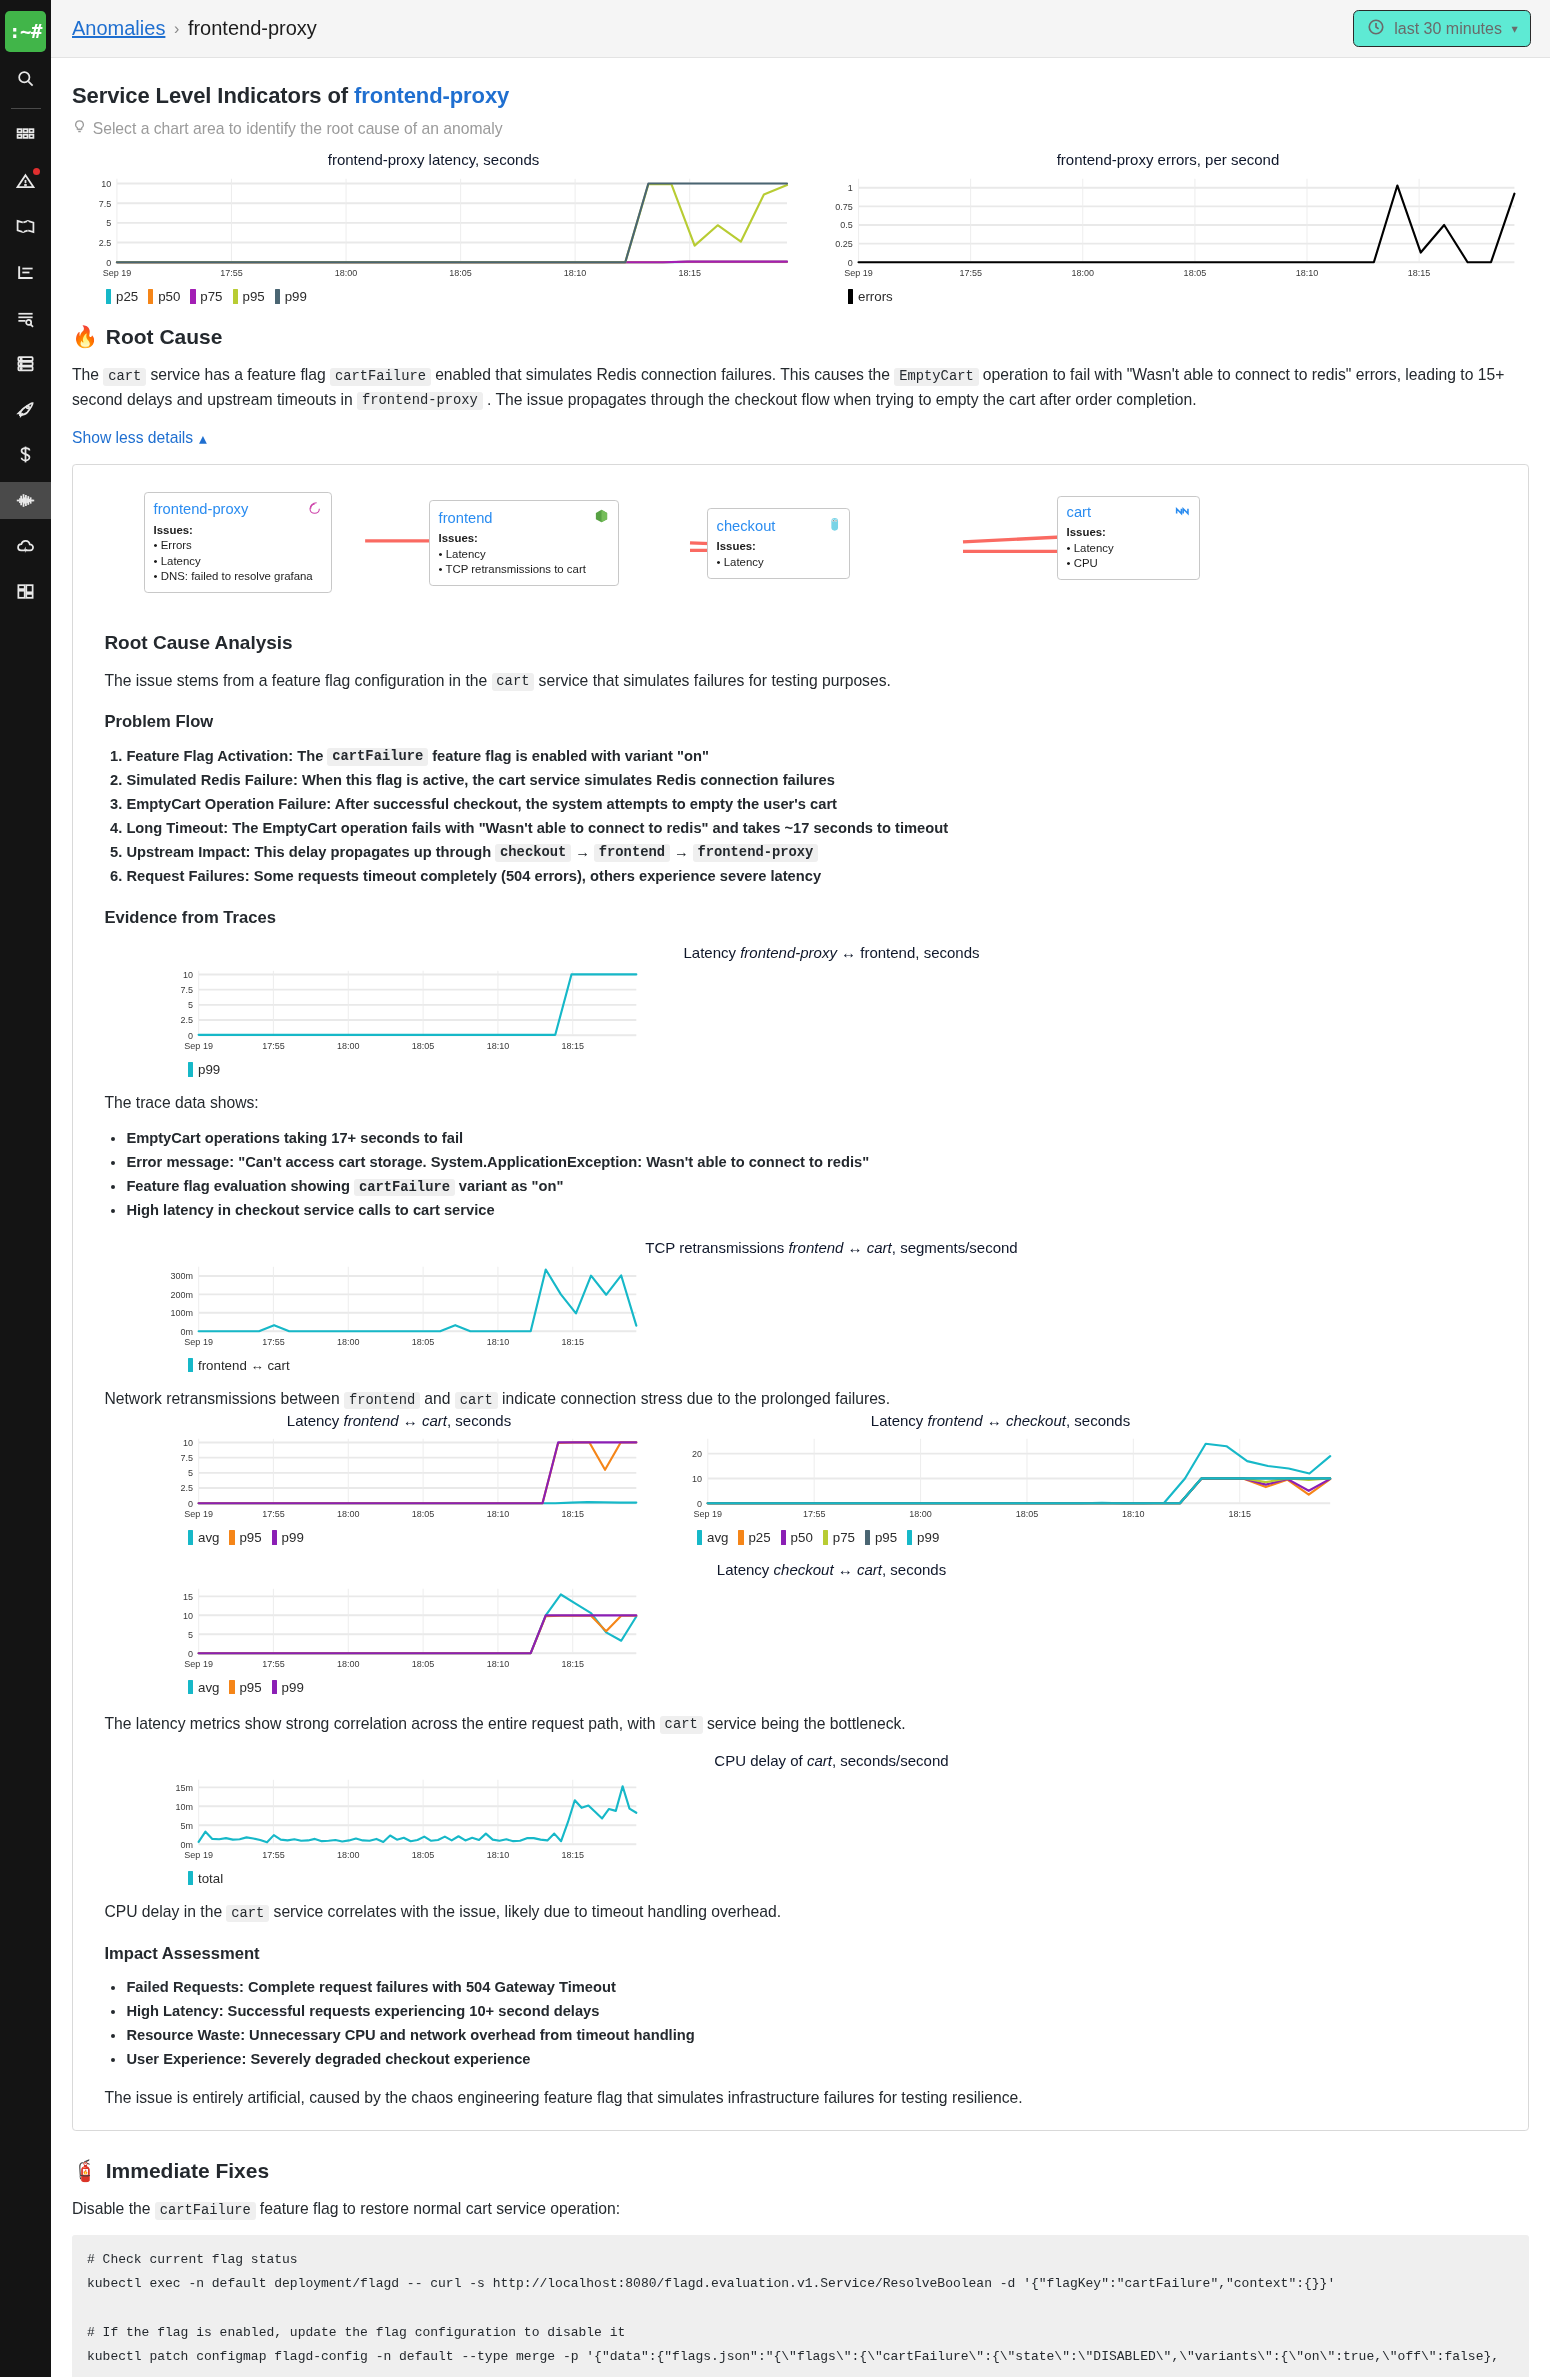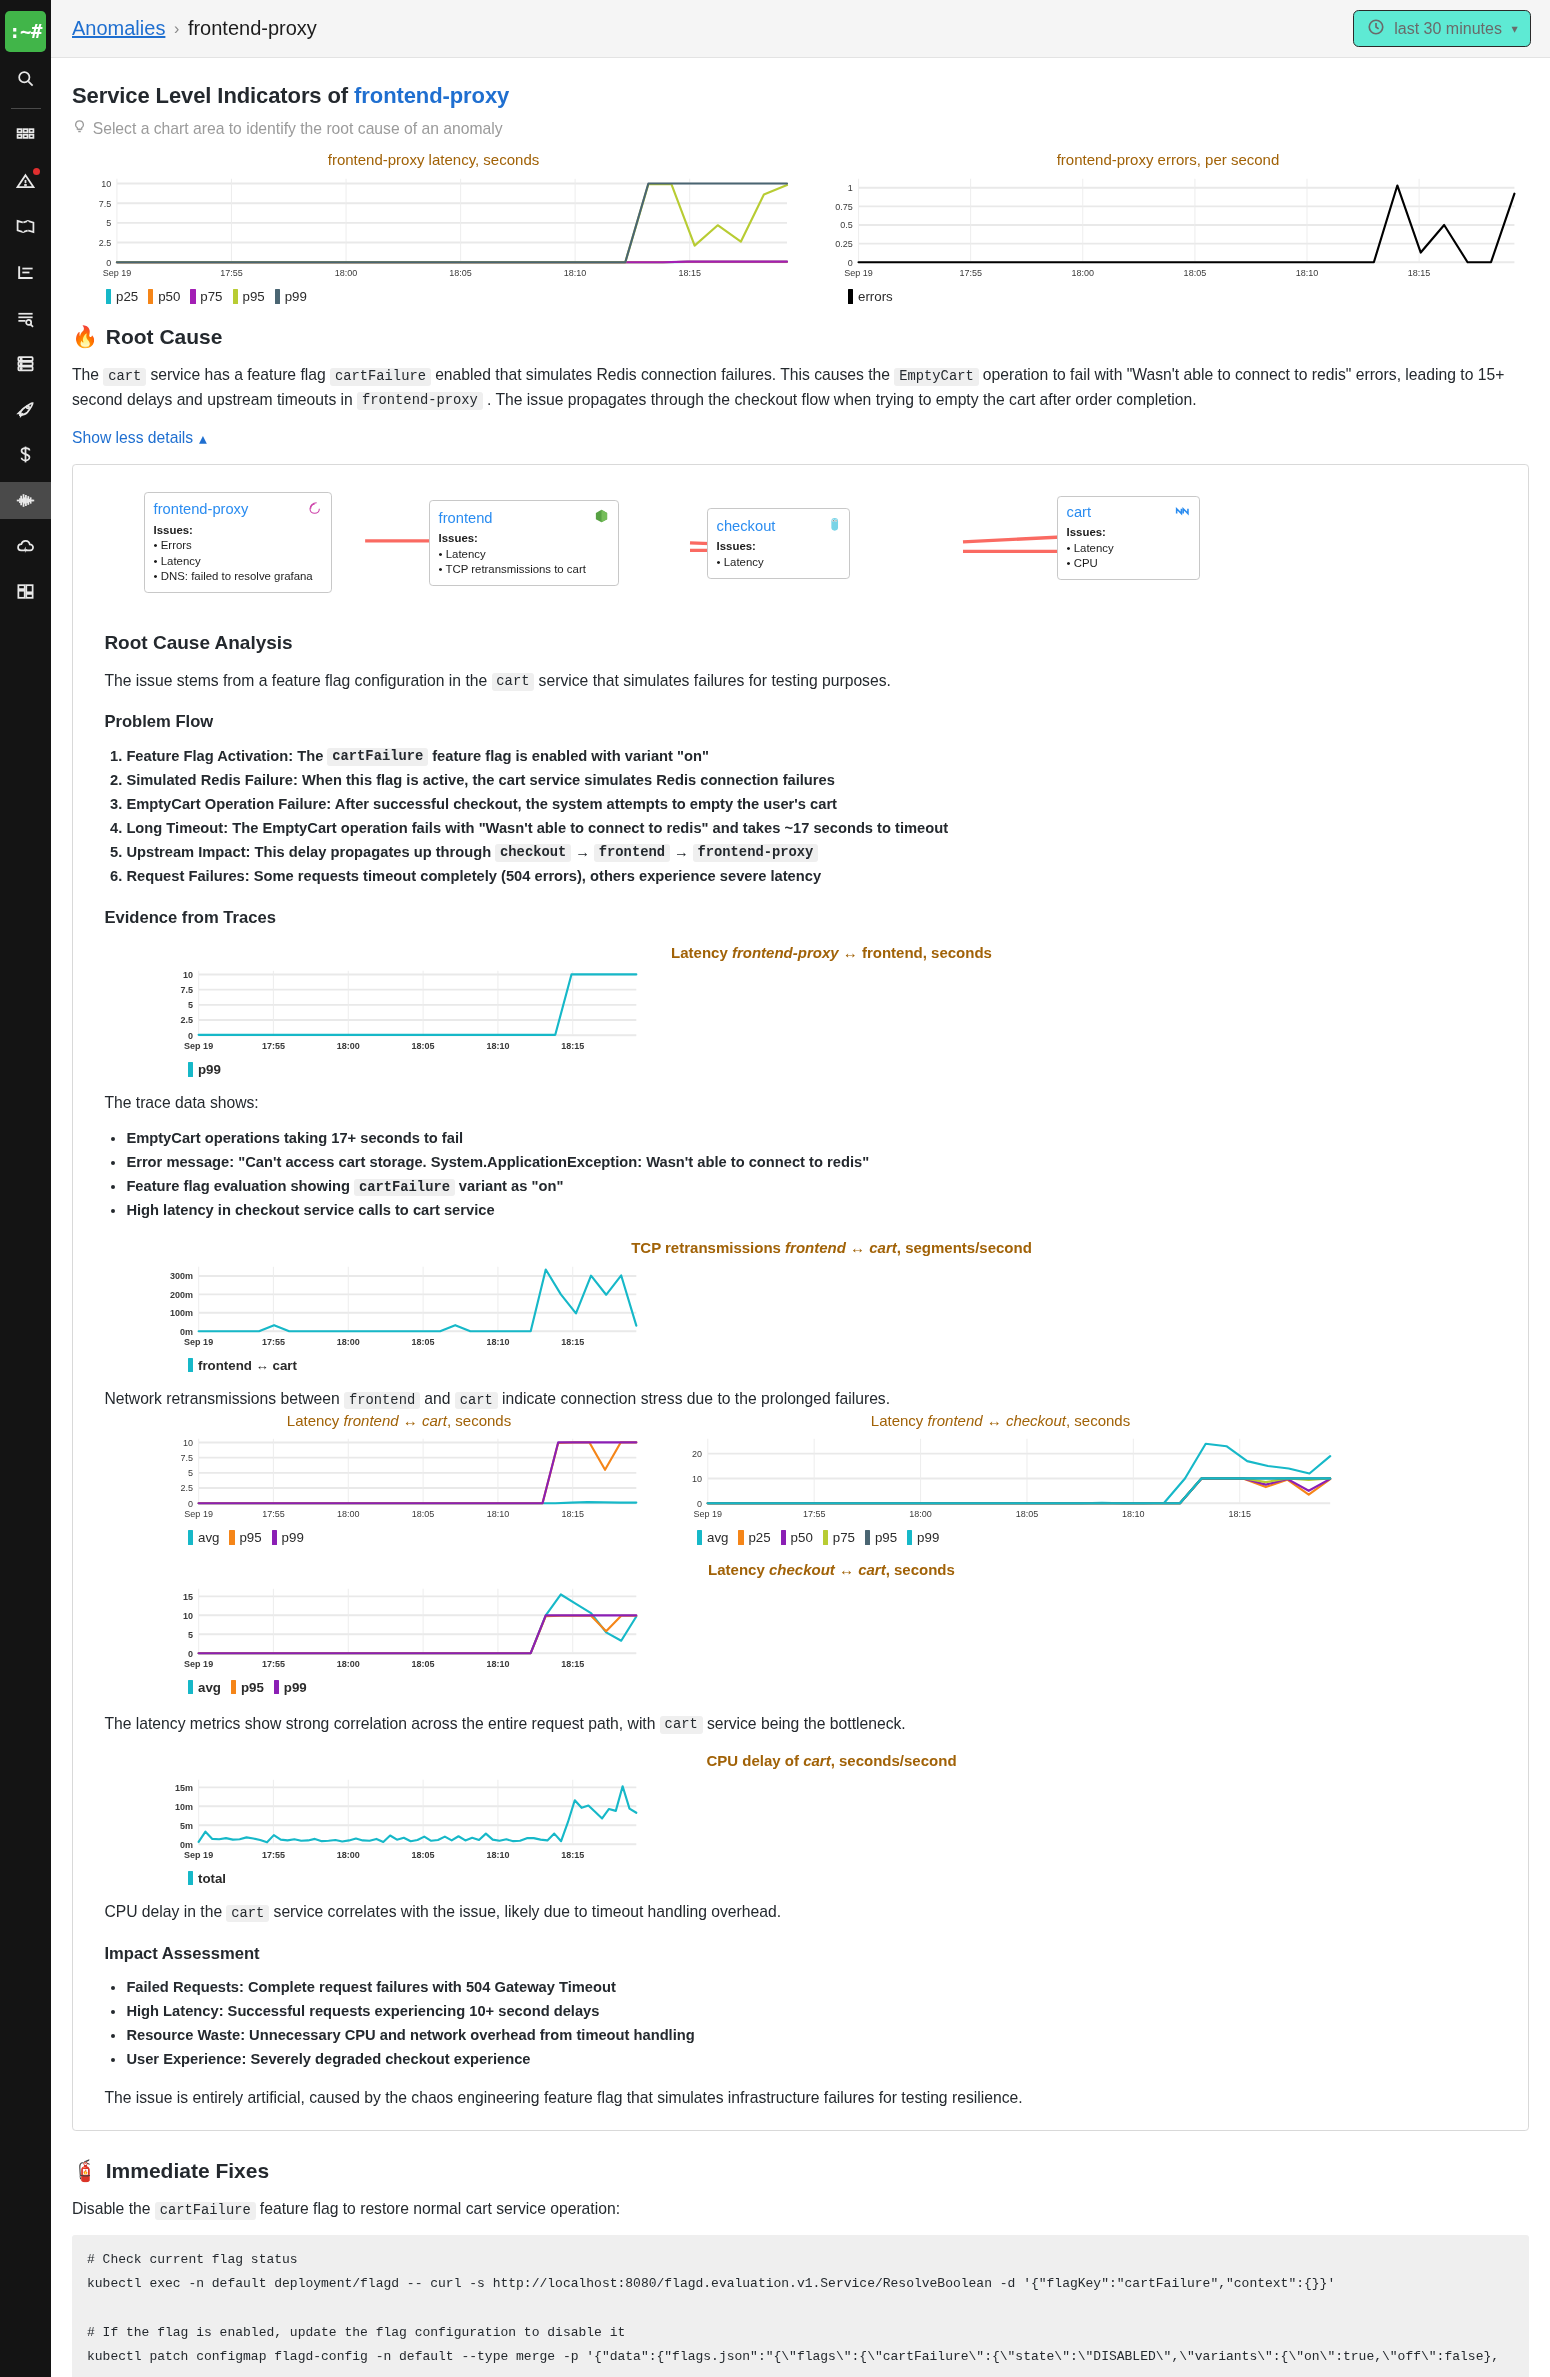--- a/index.html
+++ b/index.html
@@ -54,21 +54,21 @@
 
   .content{padding:16px 21px 0 21px;}
   h1.sli{font-size:22px;font-weight:700;margin:8.6px 0 0 0;letter-spacing:-0.1px;}
   h1.sli .svc{color:#1f6fd0;}
   .hint{display:flex;align-items:center;gap:5.7px;margin-top:10.5px;color:#9b9b9b;font-size:15.7px;}
   .hint svg{width:15px;height:15px;stroke:#9b9b9b;fill:none;stroke-width:2}
 
   
   .chart-row{display:flex;gap:19px;margin-top:13.3px;}
   .chart{position:relative;}
-  .chart-title{text-align:center;font-size:15px;color:#a16207;margin-bottom:6.7px;}
+  .chart-title{text-align:center;font-size:15px;color:#0f172a;margin-bottom:6.7px;}
   .chart-title em{font-style:italic;}
   .plot{position:relative;}
   .plot svg{display:block;}
   .legend{display:flex;gap:10px;margin-top:4.8px;align-items:center;}
   .legend .item{display:flex;align-items:center;gap:4.8px;font-size:13.3px;color:#2b2b2b;}
   .swatch{width:5.2px;height:14.3px;border-radius:0.5px;display:inline-block;}
 
   
   .rc-head{display:flex;align-items:center;gap:7.6px;margin:21px 0 0 0;}
   .rc-head .ttl{font-size:21px;font-weight:700;}
@@ -92,21 +92,21 @@
   .node ul{margin:0;padding:0;list-style:none;}
   .node li{font-size:11.4px;color:#1c1c1c;line-height:1.35;}
   .node li:before{content:"\2022  ";}
   .arrowsvg{position:absolute;inset:0;width:100%;height:100%;pointer-events:none;}
 
   h2.sec{font-size:19px;font-weight:700;margin:19px 0 0 12.4px;}
   h3.sec{font-size:16.6px;font-weight:700;margin:19px 0 0 12.4px;}
   .panel p.body{margin-left:12.4px;}
   ol.flow,ul.bul{margin:12.4px 0 0 12.4px;padding-left:22px;font-weight:bold;}
   ol.flow li,ul.bul li{font-size:14.7px;line-height:1.62;color:#24292e;}
-  .panel .chart-wrap{margin-left:62px;margin-top:16px;font-weight:bold;}
+  .panel .chart-wrap{margin-left:62px;margin-top:16px;}
   .panel .chart-row{margin-left:62px;}
 
   
   .fixes-head{display:flex;align-items:center;gap:7.6px;margin:27.6px 0 0 0;}
   .fixes-head .ttl{font-size:21px;font-weight:700;}
   pre.code{
     background:#efefef;border-radius:2.9px;margin:13.3px 0 0 0;padding:13.3px 15px;
     font-family:"Liberation Mono",monospace;font-size:13px;line-height:1.85;color:#24292e;
     white-space:pre;overflow:hidden;position:relative;
   }

